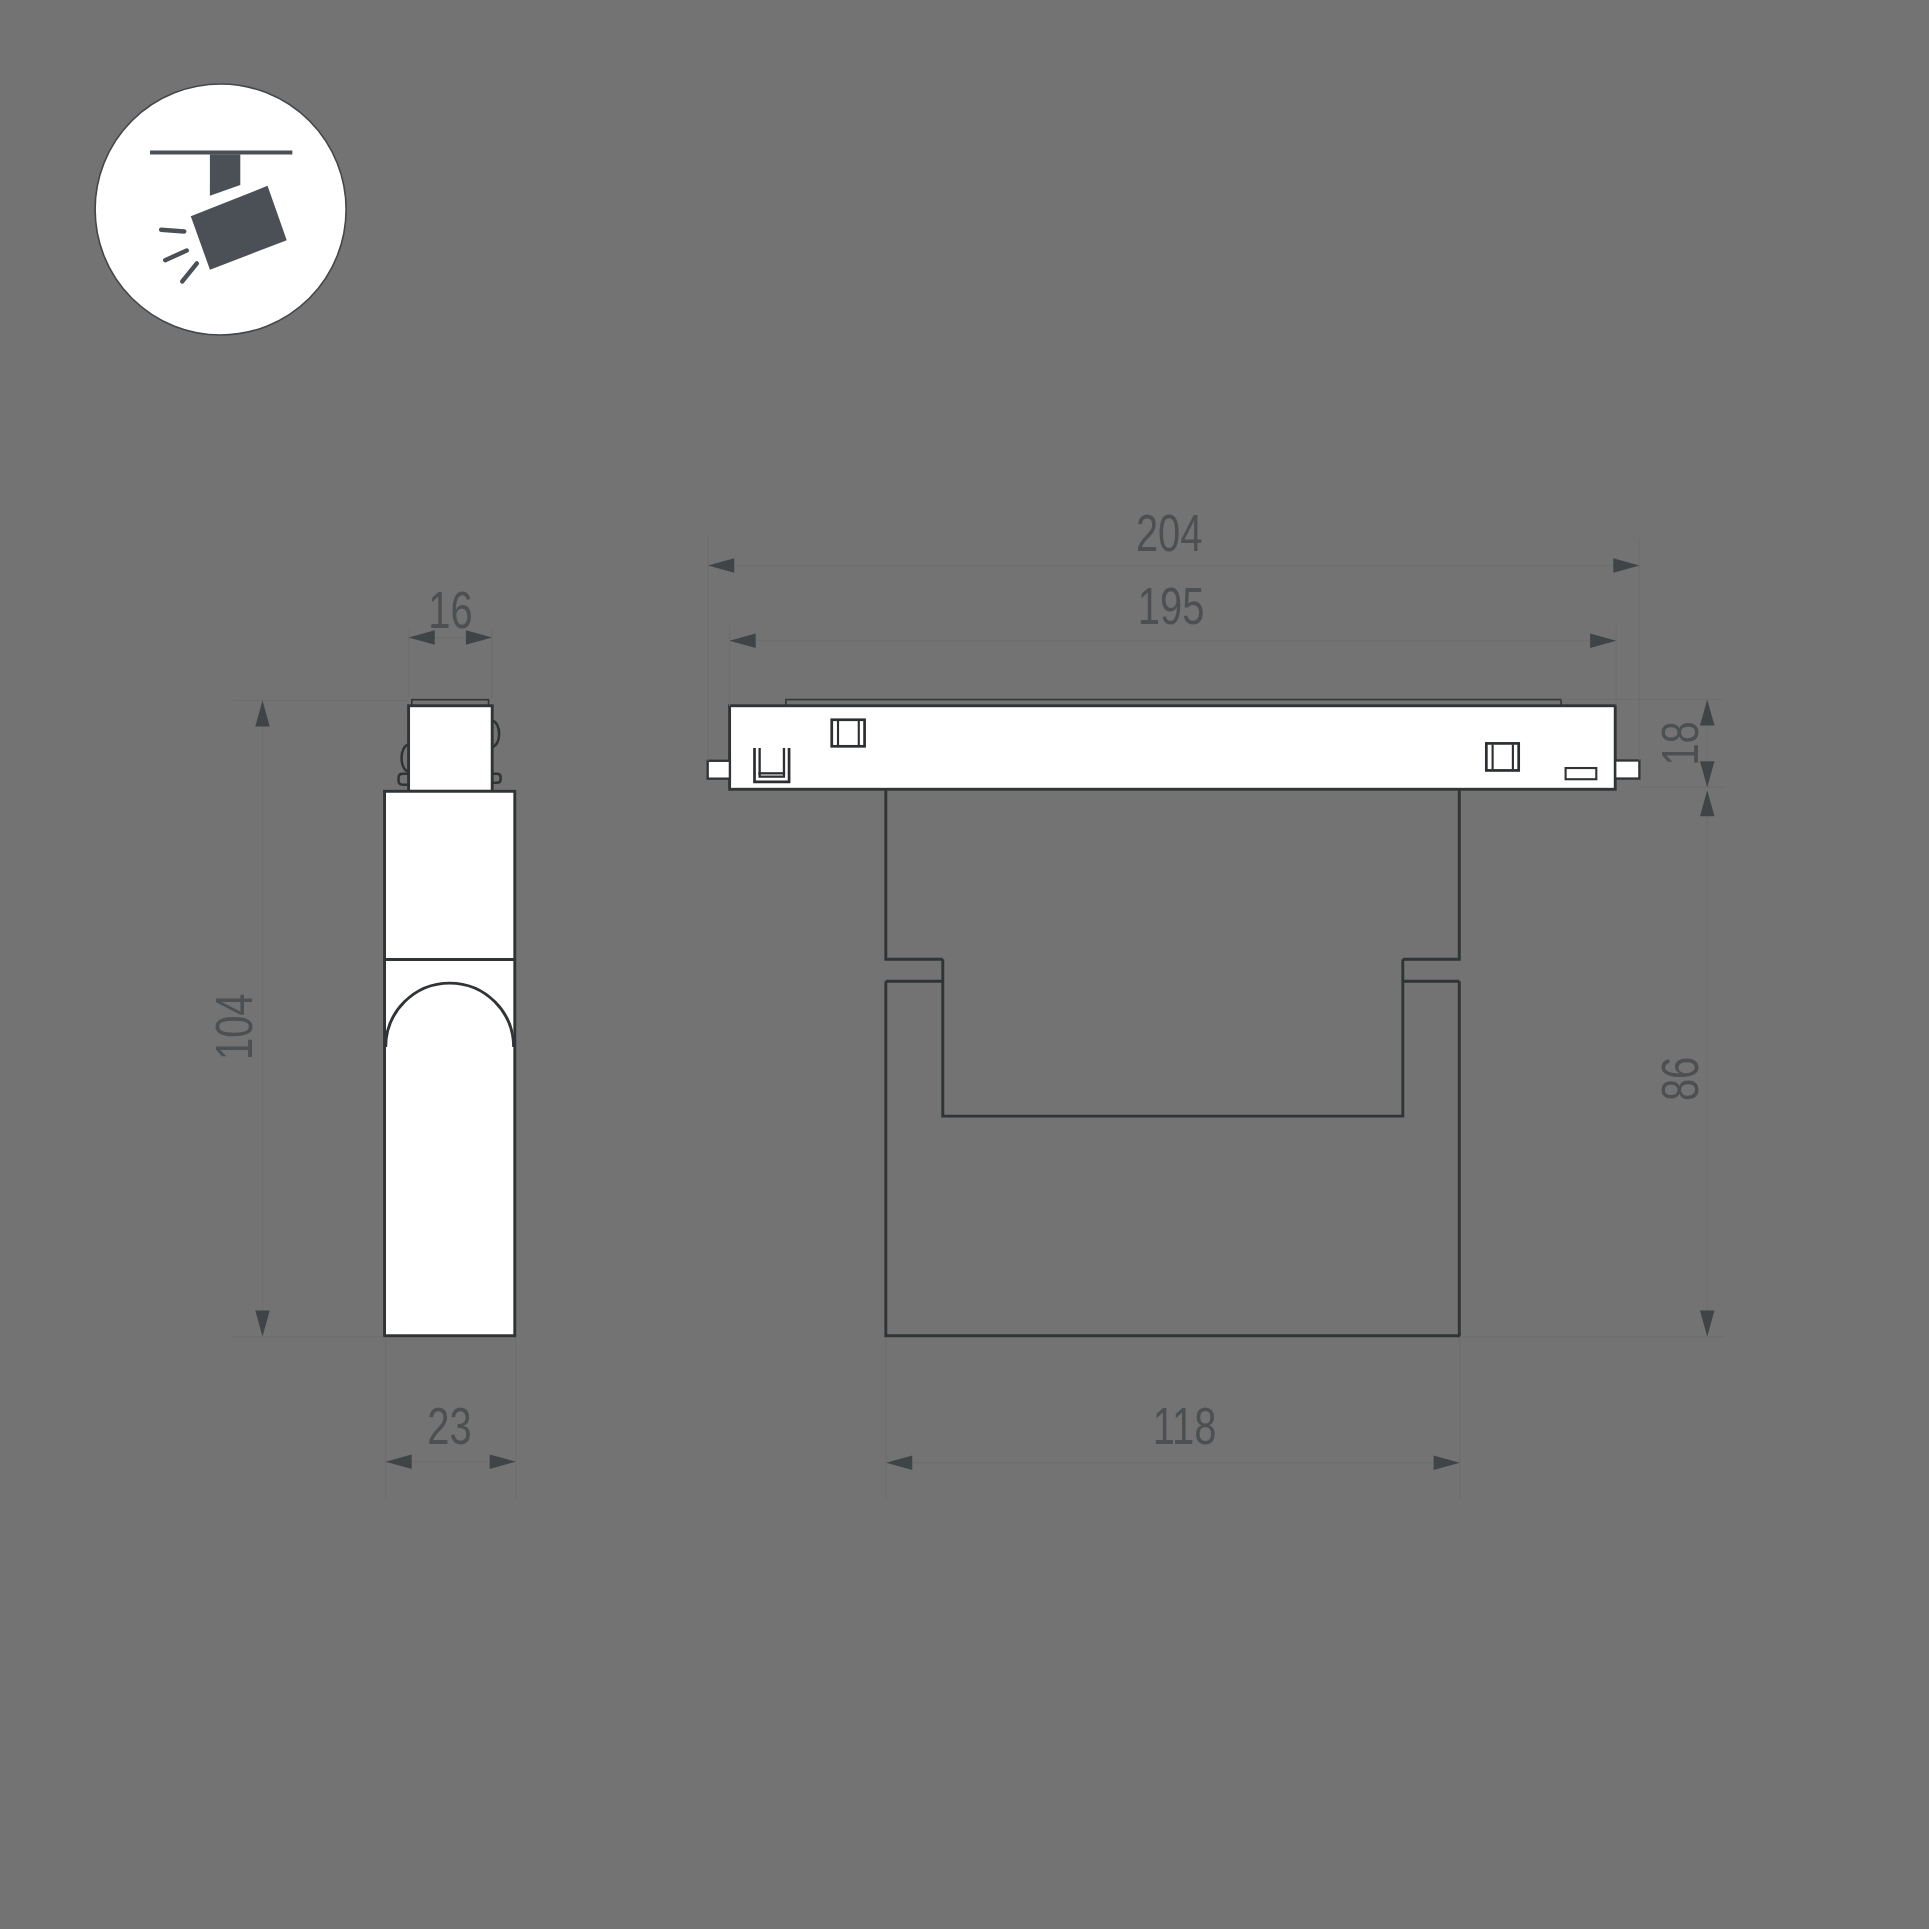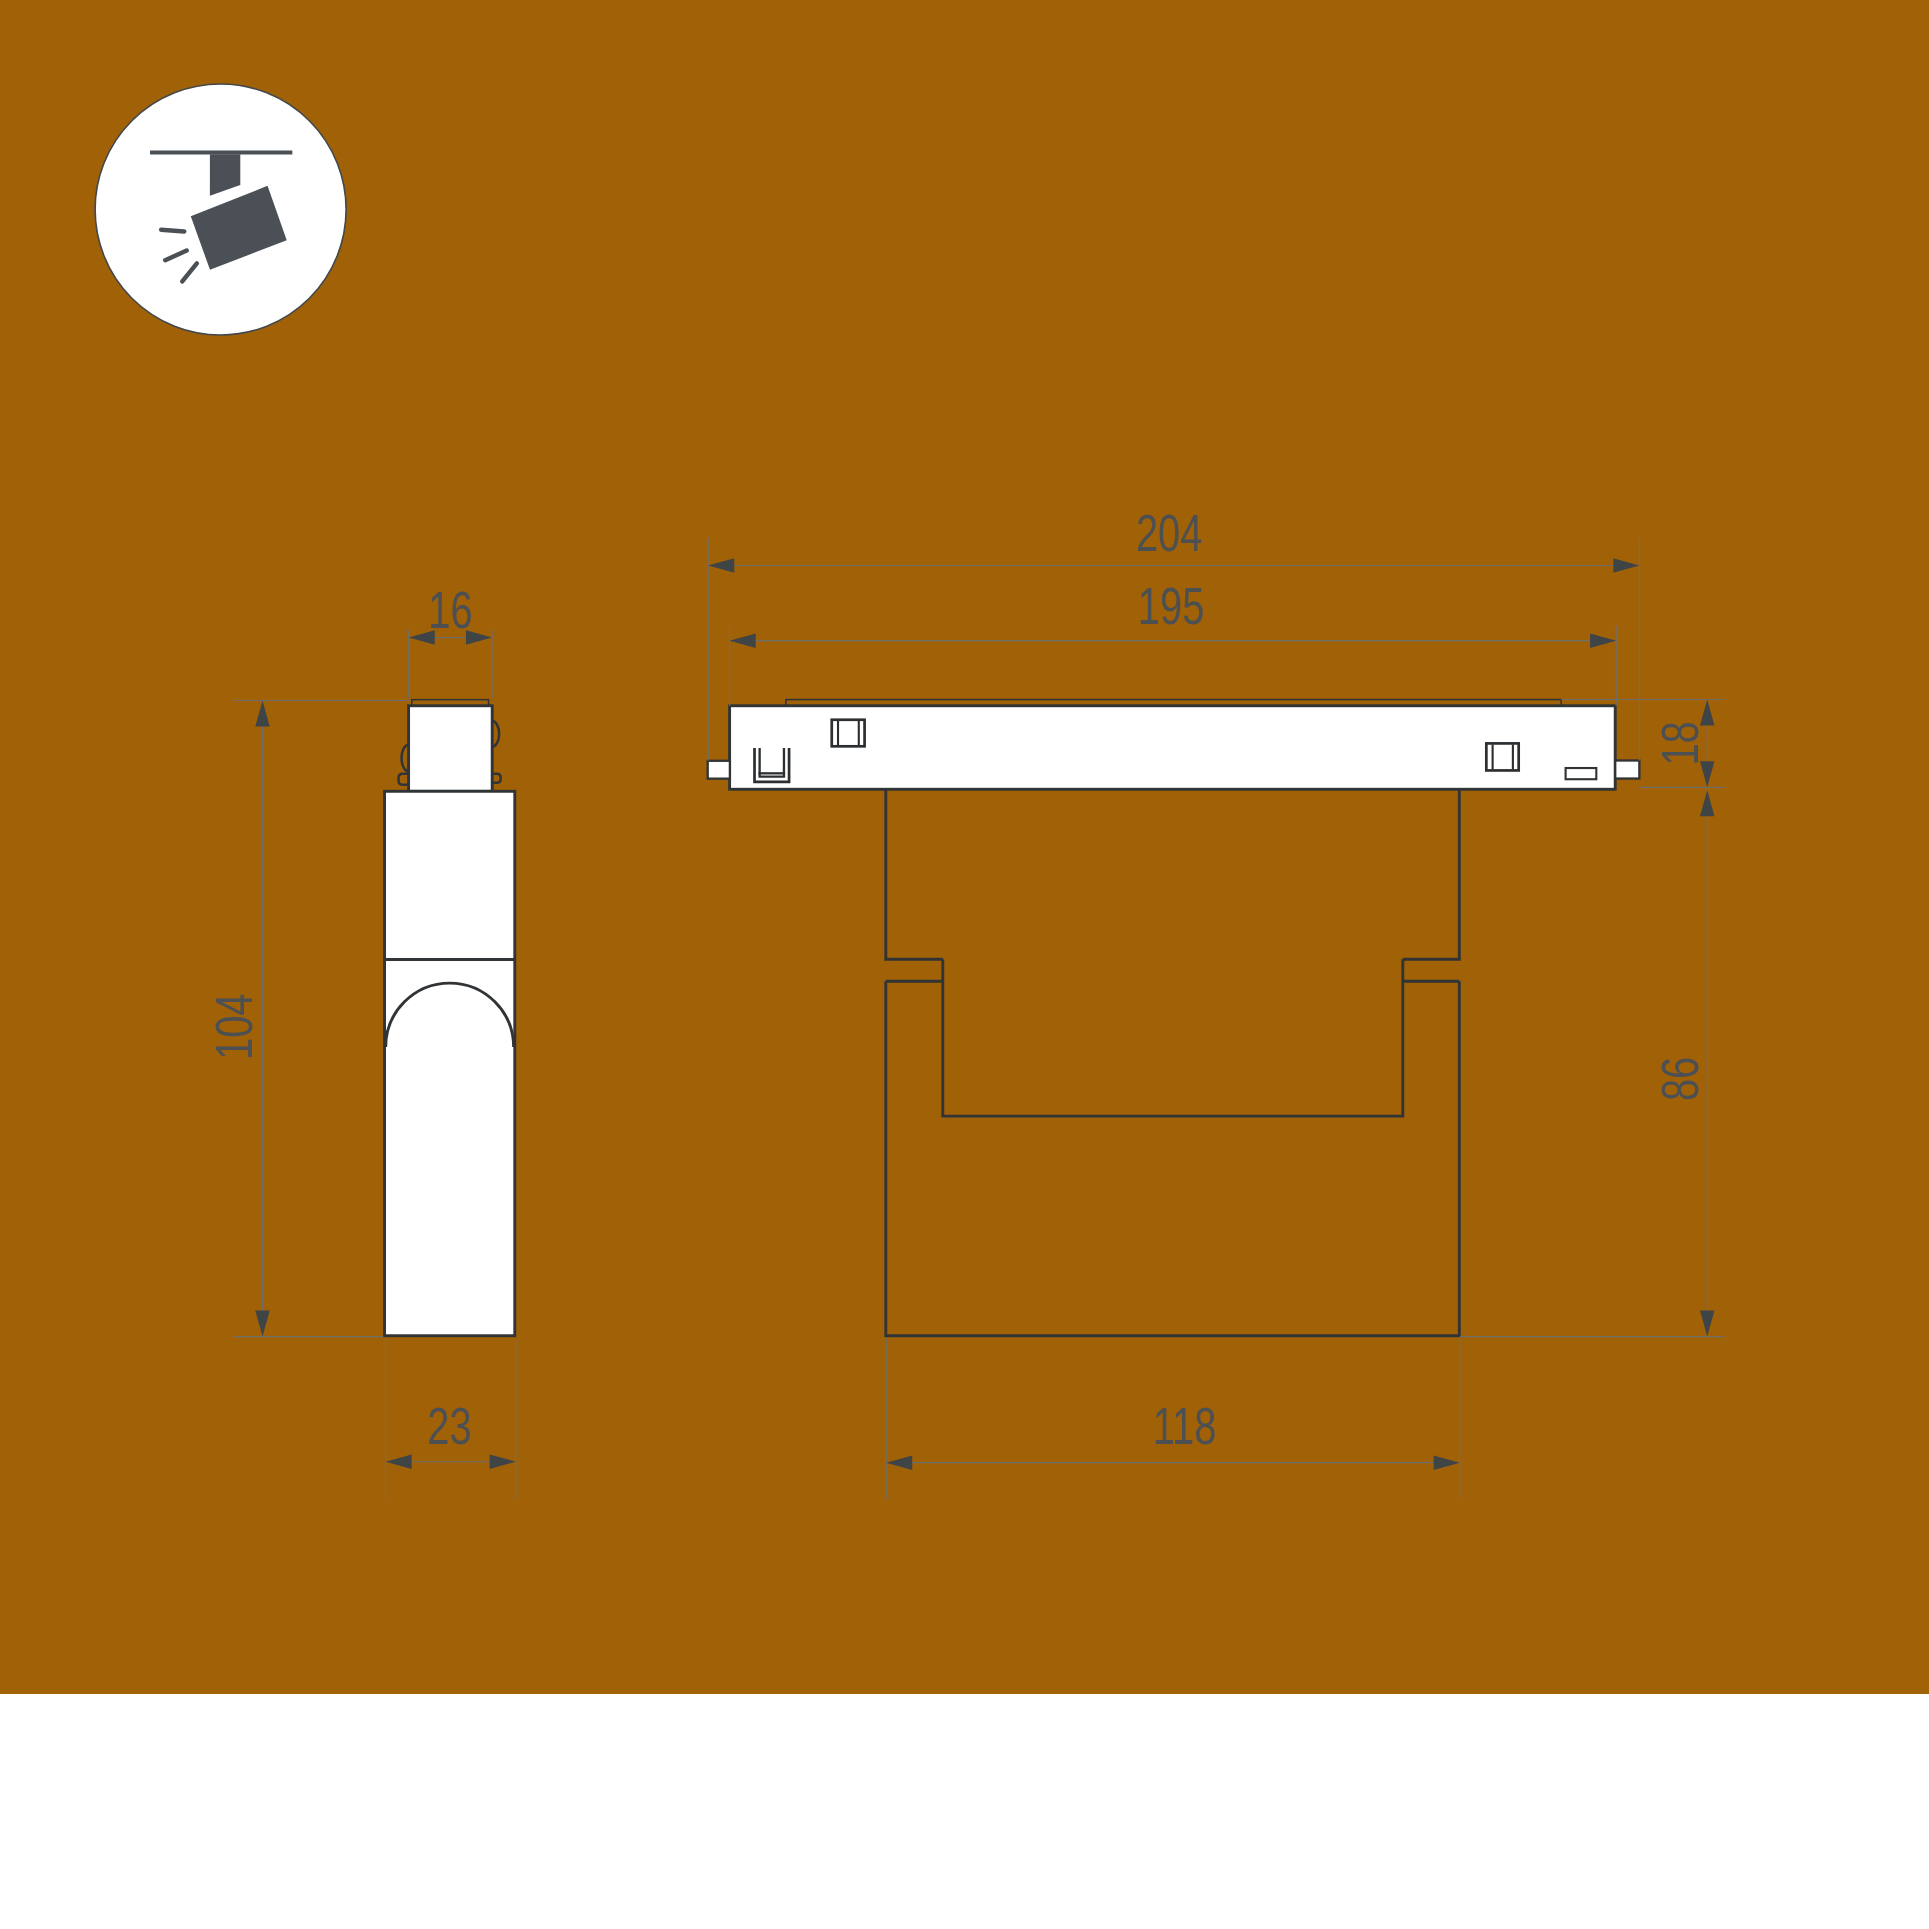--- a/index.html
+++ b/index.html
@@ -1,16 +1,16 @@
 <!DOCTYPE html>
 <html><head>
 <meta charset="utf-8">
 <style>
   html,body{margin:0;padding:0;background:#ffffff;}
-  #page{width:1929px;height:1694px;position:relative;background:#a16207;}
+  #page{width:1929px;height:1929px;position:relative;background:#737373;}
   svg{position:absolute;top:0;left:0;}
   text{font-family:"Liberation Sans", sans-serif;fill:#4d5052;}
 </style>
 </head>
 <body>
 <div id="page">
 <svg width="1929" height="1929" viewBox="0 0 1998 1998">
 
   <circle cx="228.5" cy="217" r="130" fill="#ffffff" stroke="#43484c" stroke-width="1.7"></circle>
 

